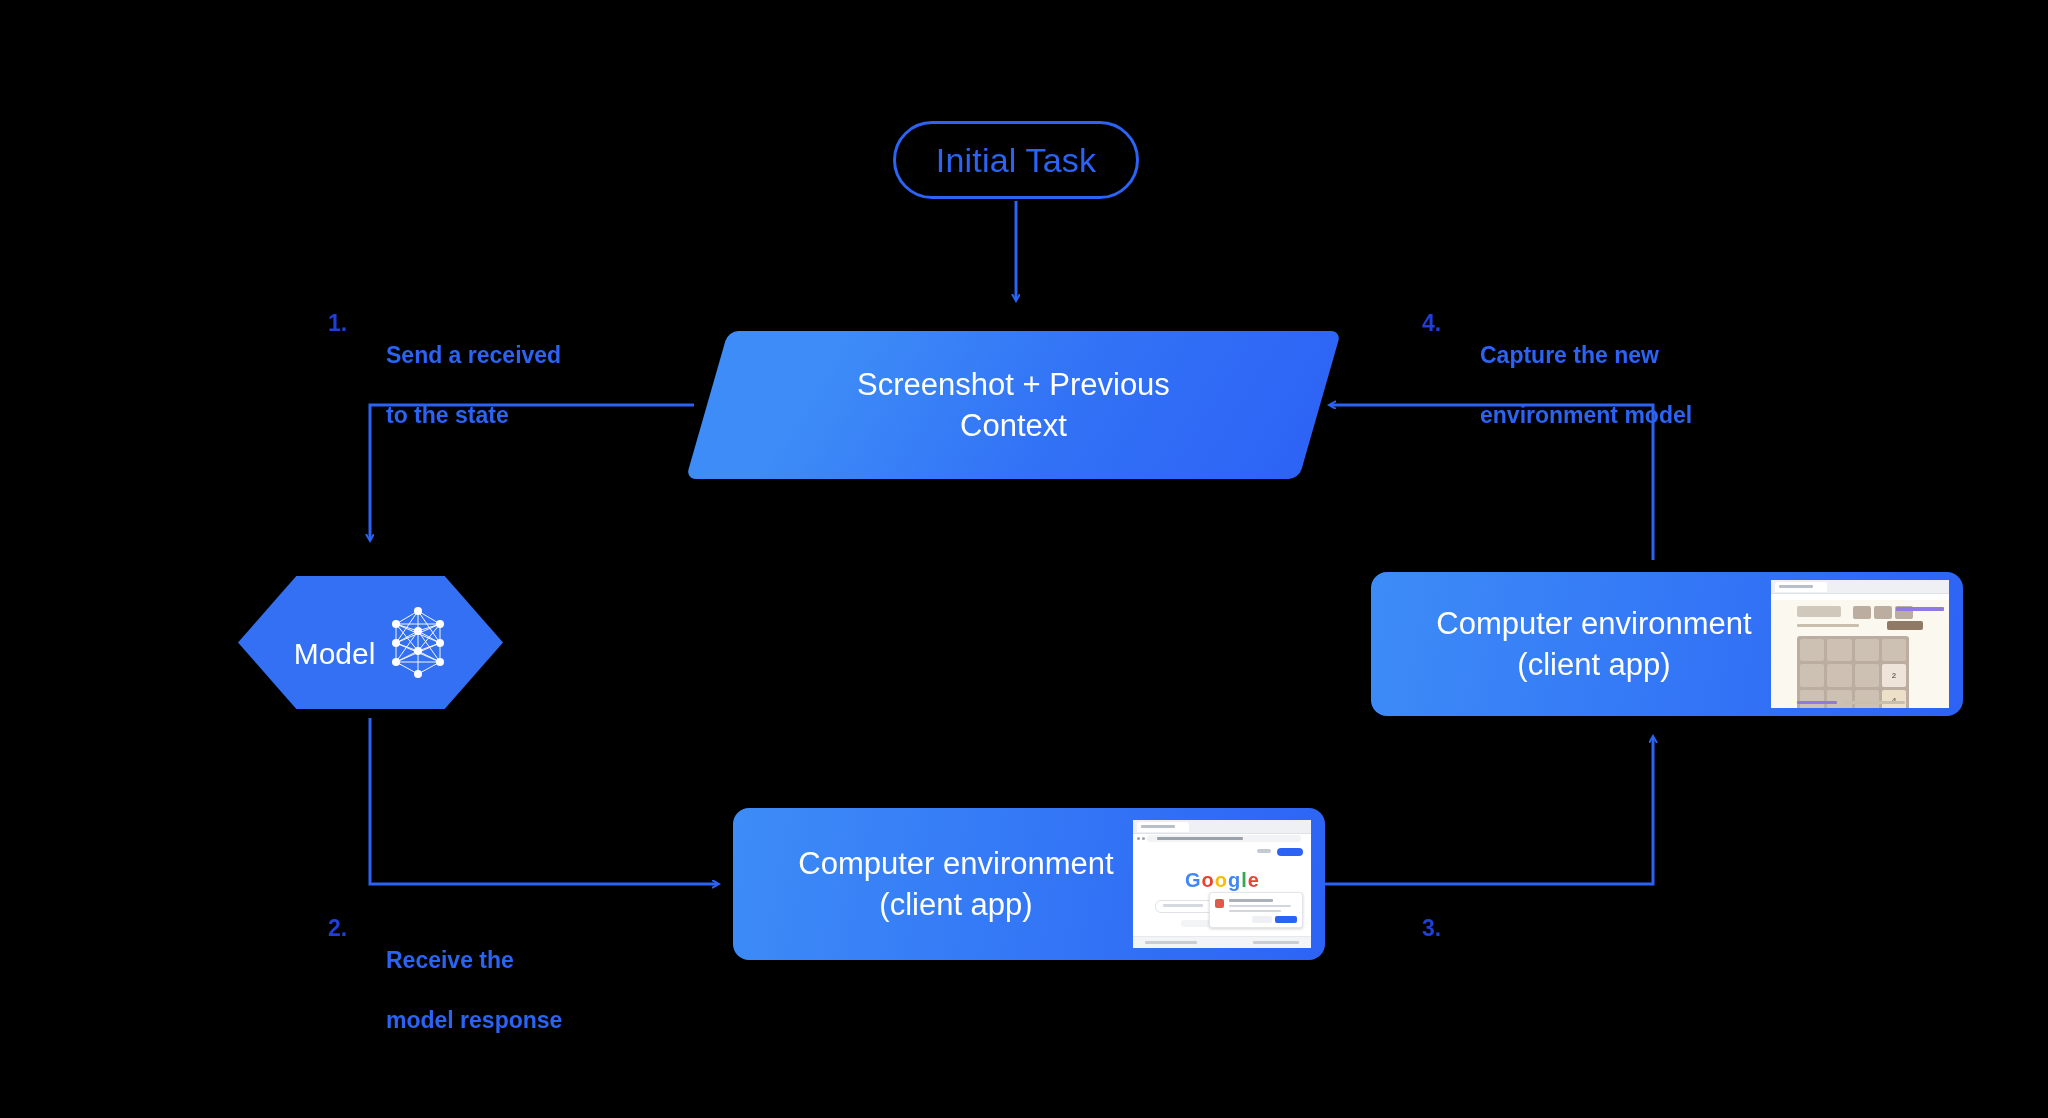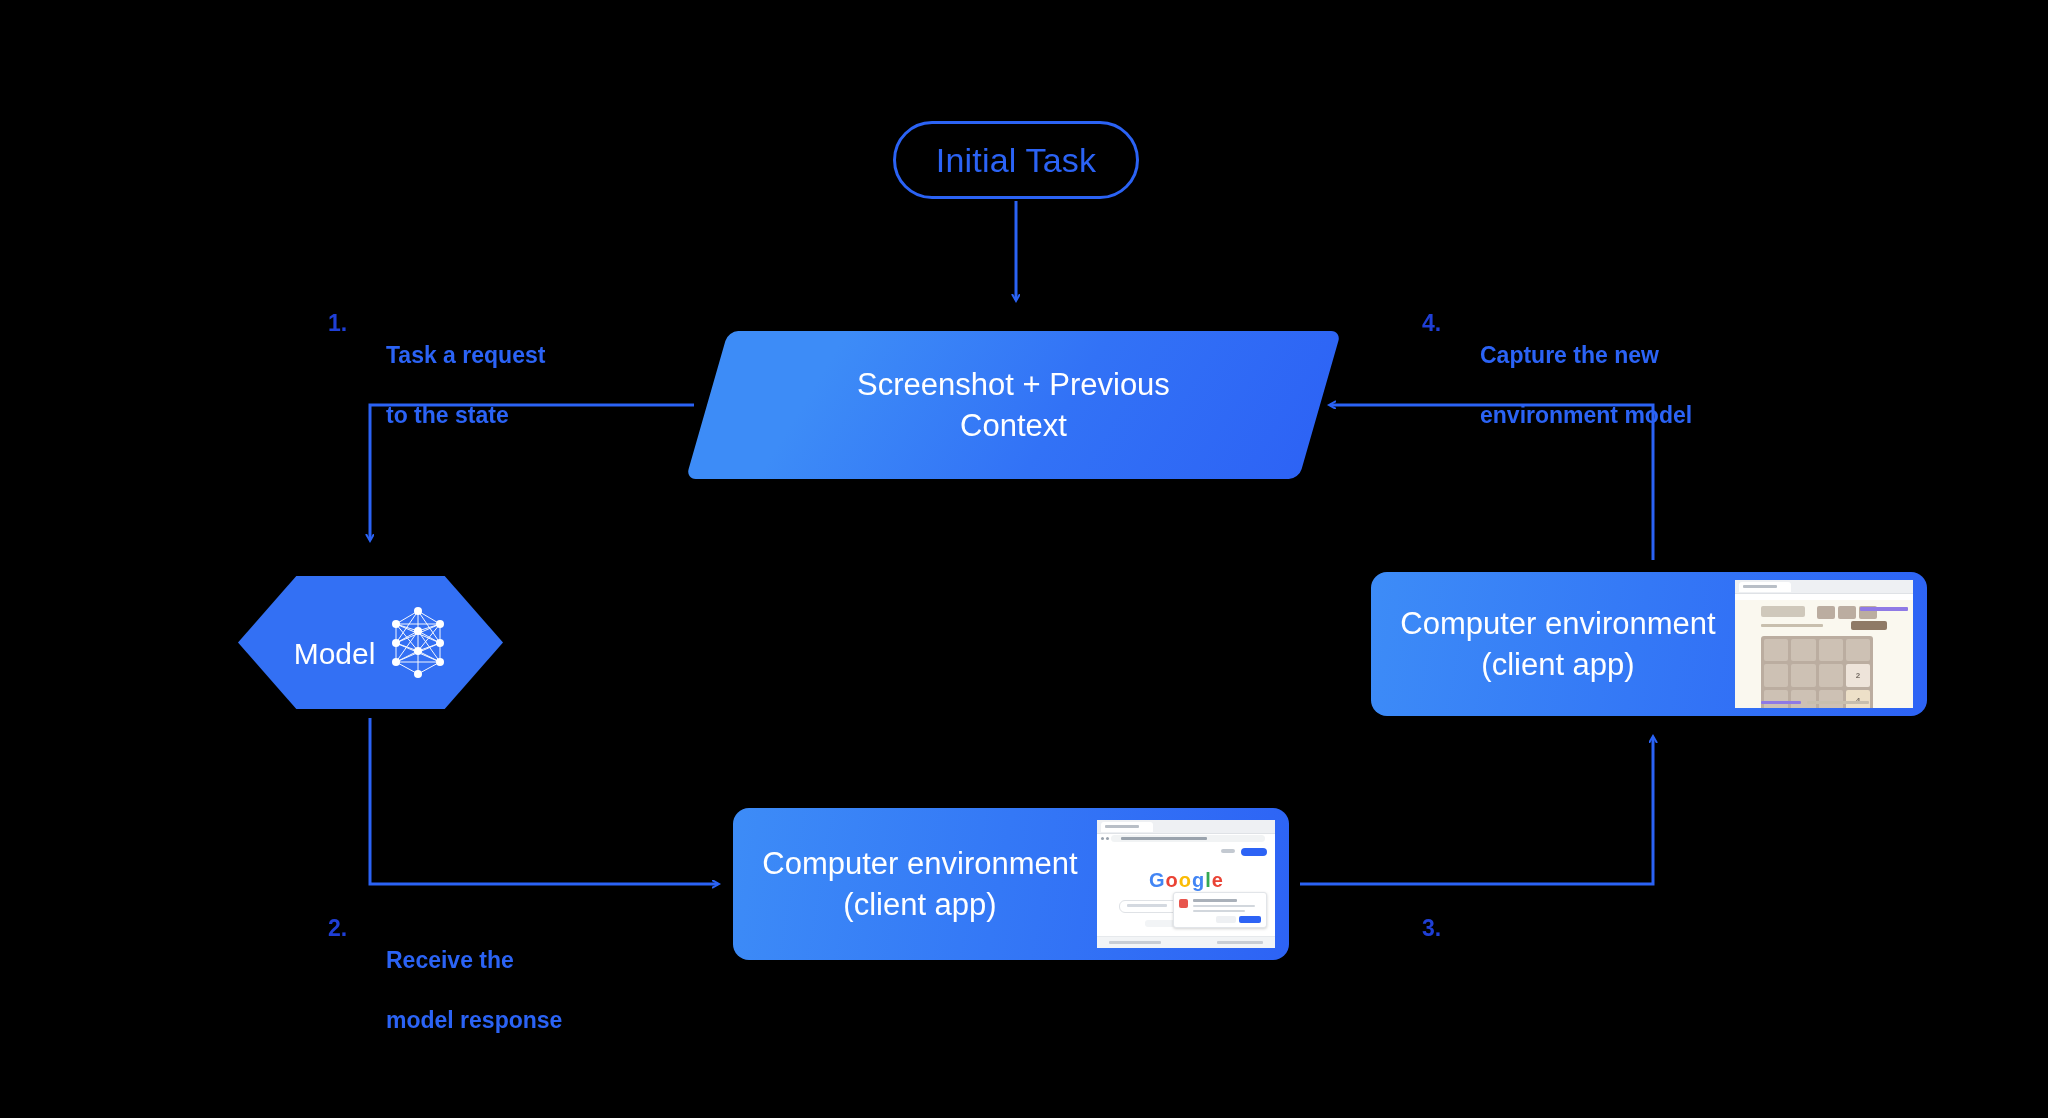--- a/index.html
+++ b/index.html
@@ -110,20 +110,21 @@
   .nn-icon { width: 58px; height: 74px; display: block; }
 
   
   .env-card {
     position: absolute;
     border-radius: 16px;
     overflow: hidden;
     background: linear-gradient(100deg, #3d8cf7 0%, #3478f6 48%, #2d63f5 100%);
     display: flex;
     align-items: center;
+    padding-left: 36px;
   }
   .env-card .caption {
     color: #ffffff;
     font-size: 31px;
     line-height: 41px;
     text-align: center;
     flex: 1 1 auto;
     padding-left: 10px;
   }
   .env-card .thumb-slot {
@@ -413,21 +414,21 @@
           <div class="t-foot"></div>
           <div class="t-foot2"></div>
         </div>
       </div>
     </div>
   </div>
 
   <div class="step" id="step1">
     <div class="num">1.</div>
     <div class="txt">
-      <div>Task a request</div>
+      <div>Send a received</div>
       <div>to the state</div>
     </div>
   </div>
 
   <div class="step" id="step2">
     <div class="num">2.</div>
     <div class="txt">
       <div>Receive the</div>
       <div>model response</div>
     </div>

